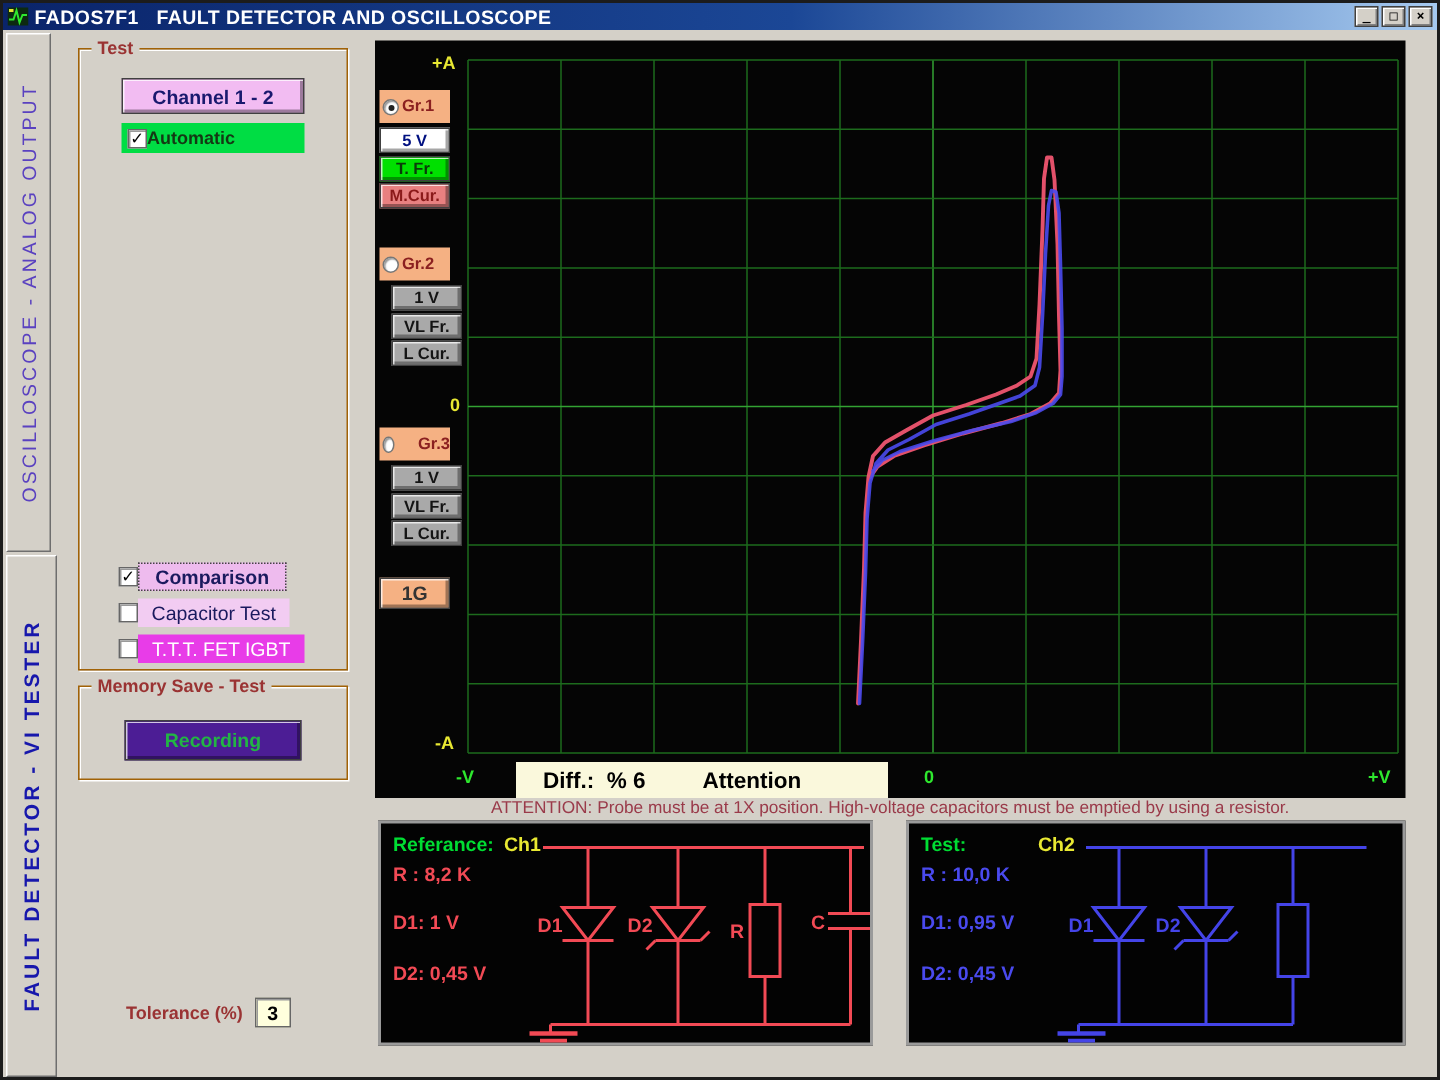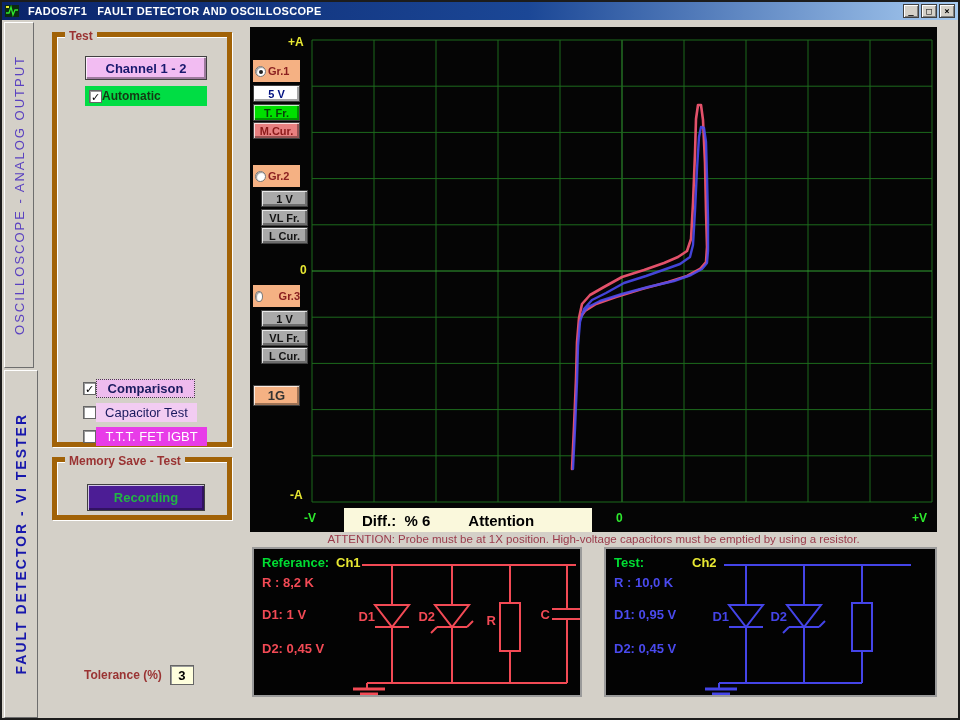--- a/index.html
+++ b/index.html
@@ -4,41 +4,41 @@
 <style>
   * { margin:0; padding:0; box-sizing:border-box; }
   body { background:#000; font-family:"Liberation Sans","DejaVu Sans",sans-serif; }
   .screen { position:relative; width:960px; height:720px; background:#d4d0c8;
             border:2px solid #1c1c1c; overflow:hidden; }
 
   
   .titlebar { position:absolute; left:0; top:0; width:956px; height:18px;
     background:linear-gradient(90deg,#0a246a 0%,#1b4796 55%,#a6caf0 100%);
     display:flex; align-items:center; padding:0 3px; }
-  .titlebar .title { color:#fff; font-size:11px; font-weight:bold; margin-left:9px;
+  .titlebar .title { color:#fff; font-size:13px; font-weight:bold; margin-left:4px;
     white-space:pre; flex:1; letter-spacing:.3px; }
   .win-btn { width:16px; height:14px; background:#d4d0c8; border:1px solid #404040;
     box-shadow:inset 1px 1px 0 #fff, inset -1px -1px 0 #808080;
     font-size:9px; font-weight:bold; color:#000; line-height:12px; text-align:center;
     margin-left:2px; font-family:"DejaVu Sans Mono",monospace; cursor:default; }
   .app-icon { width:14px; height:14px; display:inline-block; }
 
   
   .tab-v { position:absolute; background:#d4d0c8;
     border-top:1px solid #fff; border-left:1px solid #fff;
     border-right:1px solid #6e6e6e; border-bottom:1px solid #6e6e6e;
     display:flex; align-items:center; justify-content:center; }
   .tab-v span { writing-mode:vertical-rl; transform:rotate(180deg); letter-spacing:2px; }
   .tab-osc { left:2px; top:20px; width:30px; height:346px; }
   .tab-osc span { color:#5a41c0; font-size:13px; }
   .tab-fd { left:2px; top:368px; width:34px; height:348px; }
   .tab-fd span { color:#1717ac; font-size:14px; font-weight:bold; }
 
   
-  .groupbox { position:absolute; border:5px solid #a16207;
+  .groupbox { position:absolute; border:1px solid #a16207;
     box-shadow:inset 1px 1px 0 #ffffff, 1px 1px 0 #ffffff; }
   .groupbox .legend { position:absolute; top:-8px; left:8px; background:#d4d0c8;
     padding:0 4px; font-size:12px; font-weight:bold; color:#9a3333; }
   .g-test   { left:50px; top:30px;  width:180px; height:415px; }
   .g-memory { left:50px; top:455px; width:180px; height:63px; }
 
   .btn3d { border:1px solid #404040;
     box-shadow:inset 1px 1px 0 rgba(255,255,255,.75), inset -2px -2px 0 rgba(0,0,0,.35);
     display:flex; align-items:center; justify-content:center; cursor:default; }
 

